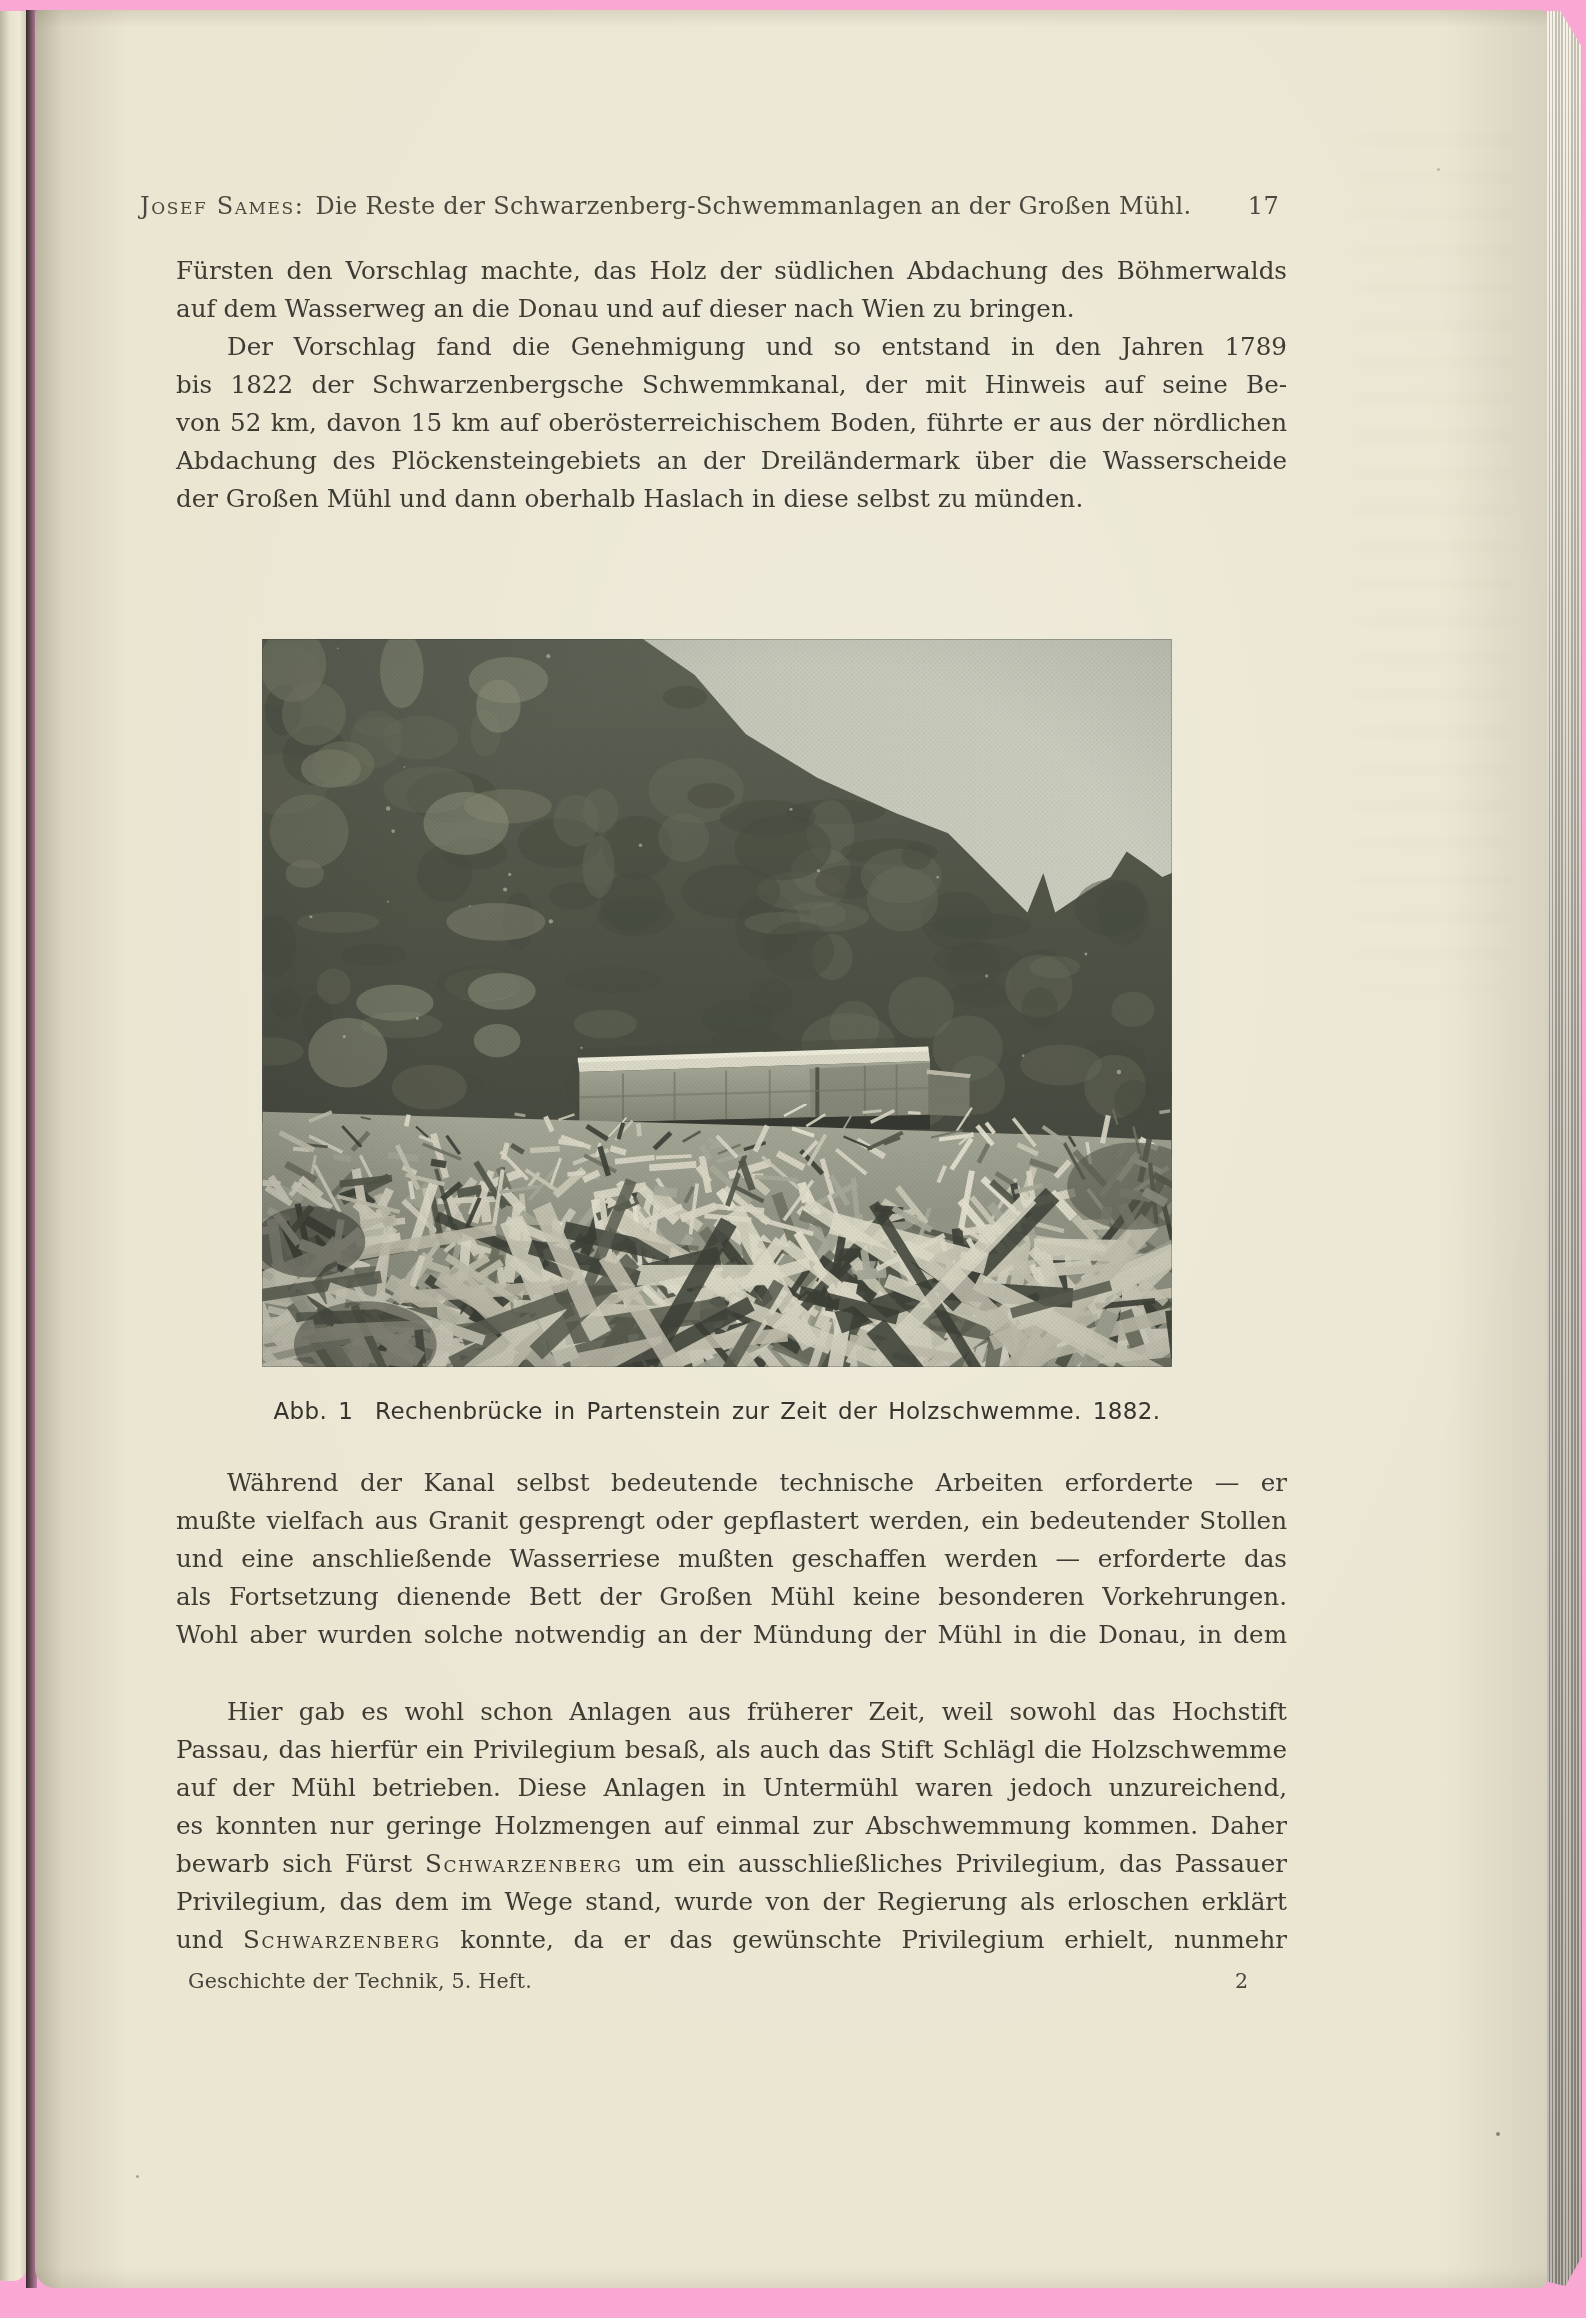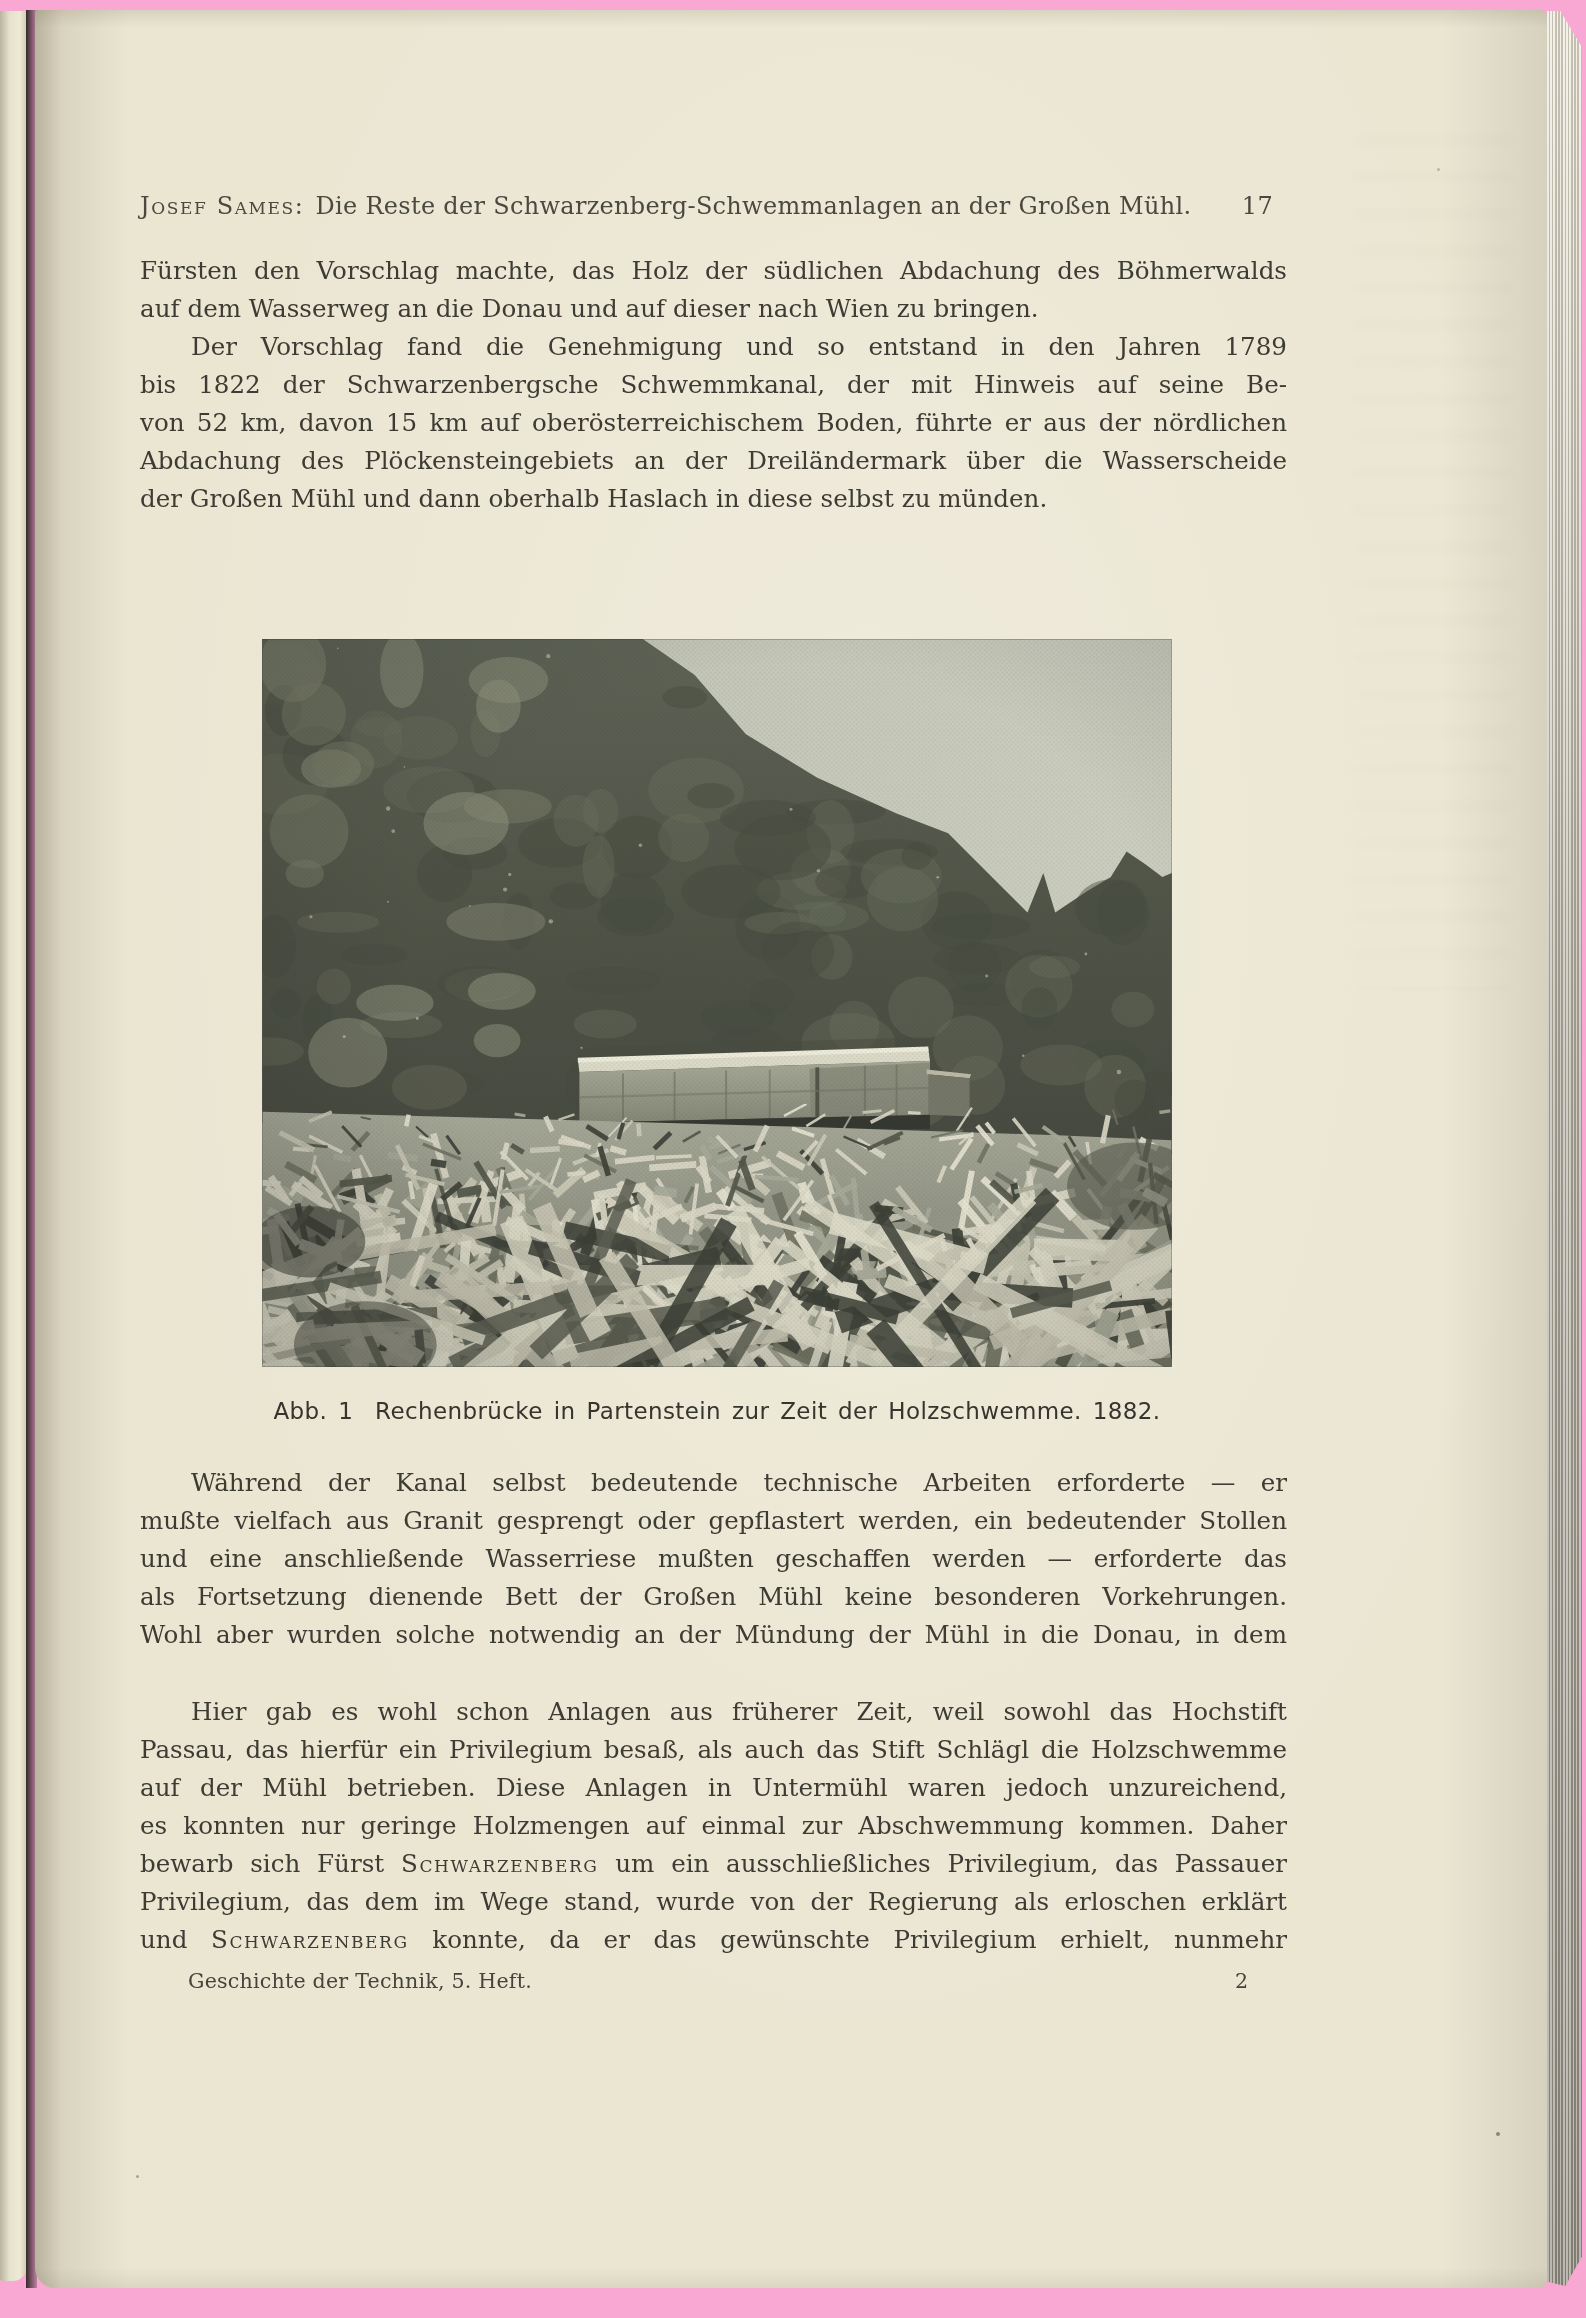--- a/index.html
+++ b/index.html
@@ -30,25 +30,25 @@
   .speck{position:absolute;border-radius:50%;}
   .speck.s1{left:1496px;top:2132px;width:4px;height:4px;background:rgba(66,62,50,.55);}
   .speck.s2{left:136px;top:2175px;width:3.2px;height:3.2px;background:rgba(66,62,50,.4);}
   .speck.s3{left:1437px;top:168px;width:3.2px;height:3.2px;background:rgba(120,114,92,.4);}
 
   
   .running-header{position:absolute;left:140px;top:192px;width:1147px;display:flex;align-items:baseline;
     font-size:24px;color:#4a4940;letter-spacing:0.3px;}
   .sc{font-variant:small-caps;letter-spacing:1.6px;}
   .rh-title{margin-left:11px;}
-  .rh-num{margin-left:auto;margin-right:14px;}
+  .rh-num{margin-left:auto;margin-right:8px;}
 
   .textblock{position:absolute;left:140px;width:1147px;font-size:24.6px;line-height:38px;color:#3d3c34;}
   .tb1{top:252px;} .tb2{top:1464px;} .tb3{top:1693px;}
-  .tline{height:38px;text-align:justify;text-align-last:justify;-moz-text-align-last:justify;}
+  .tline{height:38px;text-align:justify;text-align-last:justify;margin-left:36px;-moz-text-align-last:justify;}
   .tline.end{text-align-last:left;-moz-text-align-last:left;}
   .tline.ind{text-indent:51px;}
 
   .photo{position:absolute;left:262px;top:639px;width:910px;height:728px;margin:0;padding:0;}
   .photo svg{display:block;}
   .figure-caption{position:absolute;left:262px;top:1398px;width:910px;text-align:center;
     font-family:"DejaVu Sans","Liberation Sans",sans-serif;font-size:23px;color:#35352e;
     letter-spacing:0.4px;word-spacing:3.2px;white-space:pre;}
 
   .page-footer{position:absolute;left:140px;top:1969px;width:1147px;font-size:20.6px;color:#45443c;}

